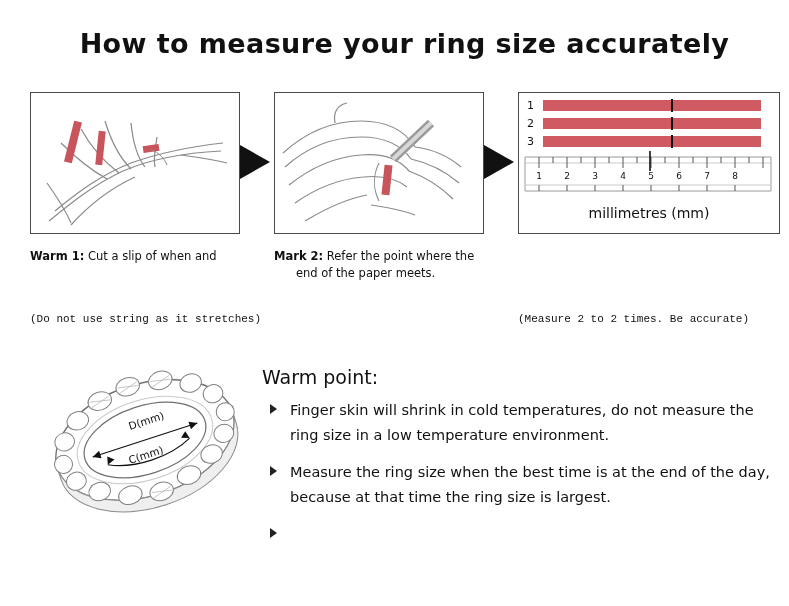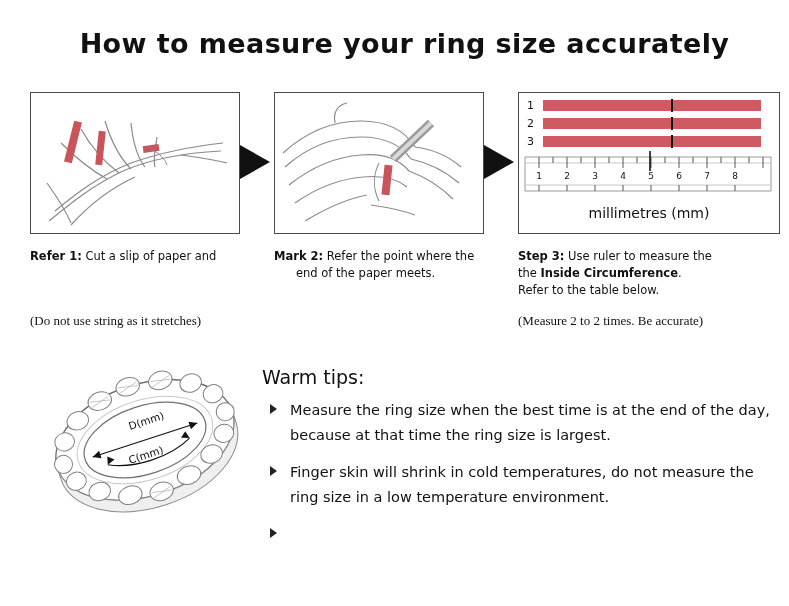--- a/index.html
+++ b/index.html
@@ -64,23 +64,23 @@
   .caption b { font-weight: 700; }
   #cap1 { left: 20px;  top: 248px; width: 226px; }
   #cap2 { left: 264px; top: 248px; width: 226px; }
   #cap3 { left: 508px; top: 248px; width: 262px; }
   .cap-line2 { display: block; padding-left: 22px; }
   .cap3-line2 { display: block; padding-left: 0px; }
   .cap3-line3 { display: block; padding-left: 0px; }
 
   .note {
     position: absolute;
-    font-size: 13px;
-    color: #111;
-    font-family: Liberation Serif, serif;
+    font-size: 11px;
+    color: #111;
+    font-family: Liberation Mono, monospace;
   }
   #note1 { left: 20px; top: 313px; }
   #note3 { left: 508px; top: 313px; }
 
   
   .tips-title {
     position: absolute;
     left: 252px; top: 366px;
     font-size: 19px;
     color: #111;
@@ -261,36 +261,30 @@
         <path d="M188 40 L188 34"></path>
           <path d="M216 40 L216 34"></path>
       </g>
       <path d="M131 -10 L131 20" stroke="#111" stroke-width="1.6"></path>
     </svg>
 
     <div class="mm-label">millimetres (mm)</div>
   </div>
 
   <div class="caption" id="cap1">
-    <b>Refer 1:</b>
-    <span>Cut a slip of paper and</span>
+    <b>Warm 1:</b>
+    <span>Cut a slip of when and</span>
   </div>
 
   <div class="caption" id="cap2">
     <b>Mark 2:</b>
     <span>Refer the point where the</span>
     <span class="cap-line2">end of the paper meets.</span>
   </div>
 
-  <div class="caption" id="cap3">
-    <b>Step 3:</b>
-    <span>Use ruler to measure the</span>
-    <span class="cap3-line2"><span>the </span><b>Inside Circumference</b><span>.</span></span>
-    <span class="cap3-line3">Refer to the table below.</span>
-  </div>
 
   <div class="note" id="note1">(Do not use string as it stretches)</div>
   <div class="note" id="note3">(Measure 2 to 2 times. Be accurate)</div>
 
   <div id="ring">
     <svg width="215" height="175" viewBox="0 0 215 175">
 
       <g transform="rotate(-18 107 88)">
         <ellipse cx="107" cy="88" rx="92" ry="56" fill="#ffffff" stroke="#6f6f6f" stroke-width="1.4"></ellipse>
         <ellipse cx="107" cy="88" rx="63" ry="34" fill="#ffffff" stroke="#6f6f6f" stroke-width="1.2"></ellipse>
@@ -334,28 +328,28 @@
         </g>
         <path d="M64 100 l2 -8 l6 5 Z" fill="#111"></path>
         <path d="M150 100 l-2 -8 l-6 5 Z" fill="#111"></path>
       </g>
       <text x="92" y="78" font-size="10.5" font-family="DejaVu Sans, sans-serif" fill="#111" transform="rotate(-18 92 78)">D(mm)</text>
       <text x="92" y="112" font-size="10.5" font-family="DejaVu Sans, sans-serif" fill="#111" transform="rotate(-18 92 112)">C(mm)</text>
     </svg>
 
   </div>
 
-  <div class="tips-title">Warm tips:</div>
+  <div class="tips-title">Warm point:</div>
   <div class="tips-list">
+    <div class="tip">
+      <span class="bullet"></span>
+      <span>Finger skin will shrink in cold temperatures, do not measure the ring size in a low temperature environment.</span>
+    </div>
     <div class="tip">
       <span class="bullet"></span>
       <span>Measure the ring size when the best time is at the end of the day, because at that time the ring size is largest.</span>
     </div>
     <div class="tip">
       <span class="bullet"></span>
-      <span>Finger skin will shrink in cold temperatures, do not measure the ring size in a low temperature environment.</span>
     </div>
-    <div class="tip">
-      <span class="bullet"></span>
-    </div>
   </div>
 
 </div>
 
 </body></html>

